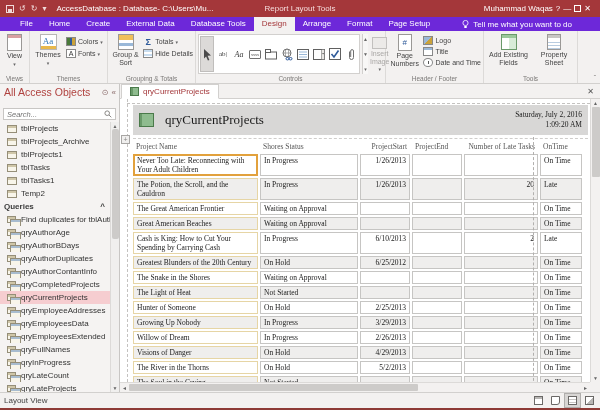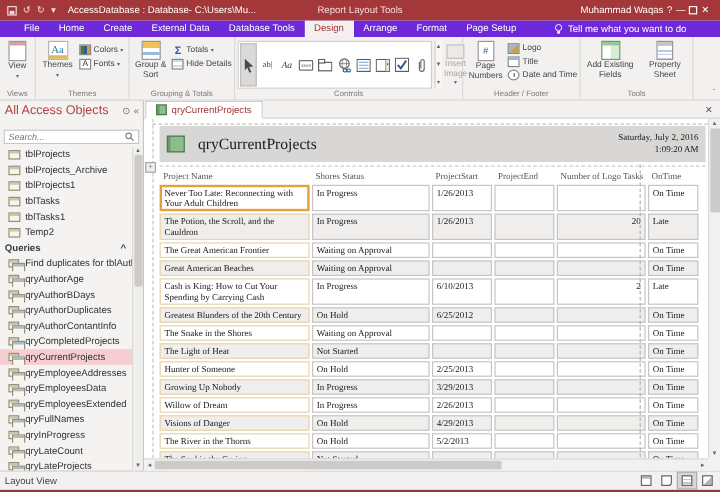--- a/index.html
+++ b/index.html
@@ -96,21 +96,21 @@
 .rband-title{font-size:13px;color:#1a1a1a;margin-left:11px}
 .rband-right{margin-left:auto;text-align:right;font-size:7.5px;line-height:10px;color:#1a1a1a}
 .rcols{display:flex;gap:2px;margin-top:3px;border-top:1px dashed #cfcdcb;padding:2px 0 1px 0;font-size:7.5px;color:#555}
 .rcols>div{padding:1px 3px;white-space:nowrap;overflow:hidden}
 .rrows{margin-top:1px}
 .rrow{display:flex;gap:2px;margin-bottom:2px;align-items:stretch}
 .cell{border:1px solid #c6c5c3;background:#fff;font-size:7.5px;line-height:9px;padding:1px 3px;color:#1a1a1a;min-height:11px;overflow:hidden}
 .rrow.alt .cell{background:#efeeed}
 .cell.c0{border-color:#e6d5a5}
 .cell.c0.sel{border:2px solid #e2a13c;padding:0 2px}
-.c0{width:125px}.c1{width:98px}.c2{width:50px;text-align:left}.c3{width:50px}.c4{width:74px;text-align:right}.c5{width:42px}
+.c0{width:125px}.c1{width:98px}.c2{width:50px;text-align:right}.c3{width:50px}.c4{width:74px;text-align:right}.c5{width:42px}
 .pagebreak{position:absolute;left:400px;top:32px;bottom:0;border-left:1px dashed #b2b0ae}
 
 .vscroll{position:absolute;right:0;top:0;bottom:10px;width:10px;background:#f3f1f0;border-left:1px solid #dcdad8;display:flex;flex-direction:column;align-items:center;font-size:5px;color:#666;padding:1px 0}
 .vthumb{width:8px;height:70px;background:#cdcbc9;margin-top:1px;border-radius:1px}
 .vscroll .fill{flex:1}
 .hscroll{position:absolute;left:0;right:10px;bottom:0;height:10px;background:#f3f1f0;border-top:1px solid #dcdad8;display:flex;align-items:center;font-size:5px;color:#666;padding:0 2px}
 .hthumb{height:7px;width:62%;background:#cdcbc9;margin-left:2px;border-radius:1px}
 .scorner{position:absolute;right:0;bottom:0;width:10px;height:10px;background:#f3f1f0}
 
 
@@ -465,21 +465,21 @@
             <span class="rband-right">
               <span style="display:block">Saturday, July 2, 2016</span>
               <span style="display:block">1:09:20 AM</span>
             </span>
           </div>
           <div class="rcols">
               <div class="c0">Project Name</div>
               <div class="c1">Shores Status</div>
               <div class="c2">ProjectStart</div>
               <div class="c3">ProjectEnd</div>
-              <div class="c4">Number of Logo Tasks</div>
+              <div class="c4">Number of Late Tasks</div>
               <div class="c5">OnTime</div>
             </div>
           <div class="rrows">
               <div class="rrow">
                 <div class="cell c0 sel">Never Too Late: Reconnecting with Your Adult Children</div>
                 <div class="cell c1">In Progress</div>
                 <div class="cell c2">1/26/2013</div>
                 <div class="cell c3"></div>
                 <div class="cell c4"></div>
                 <div class="cell c5">On Time</div>

